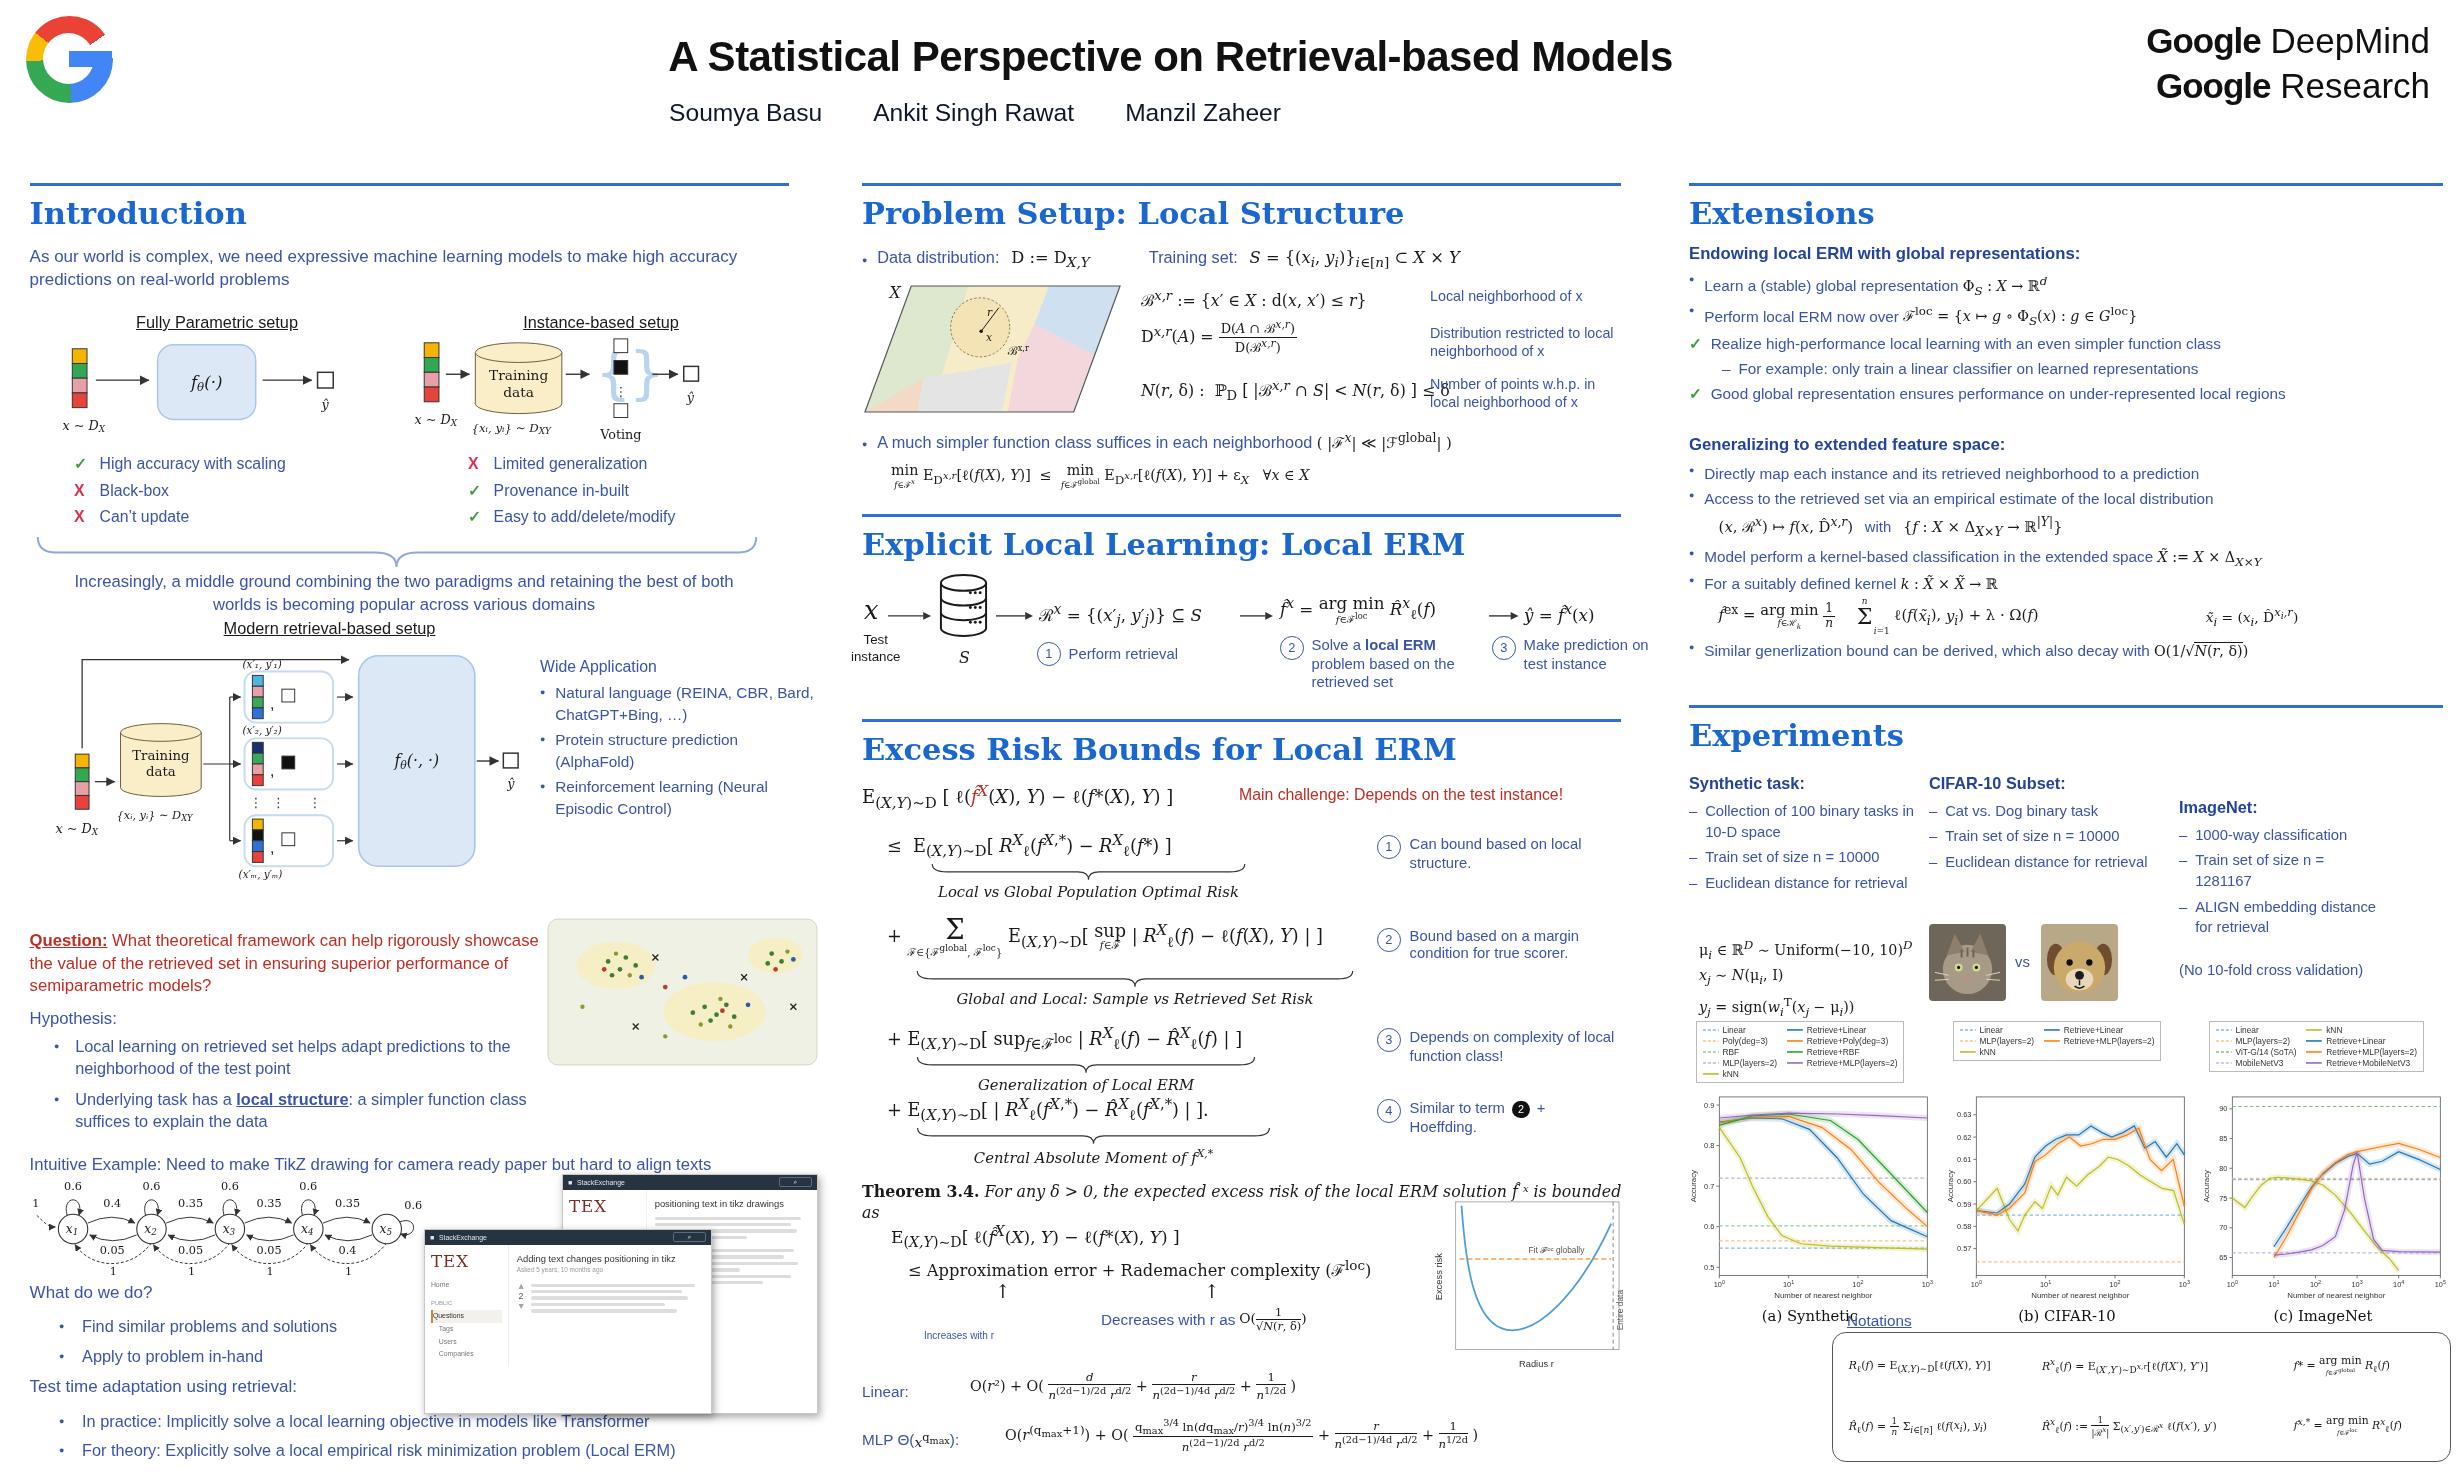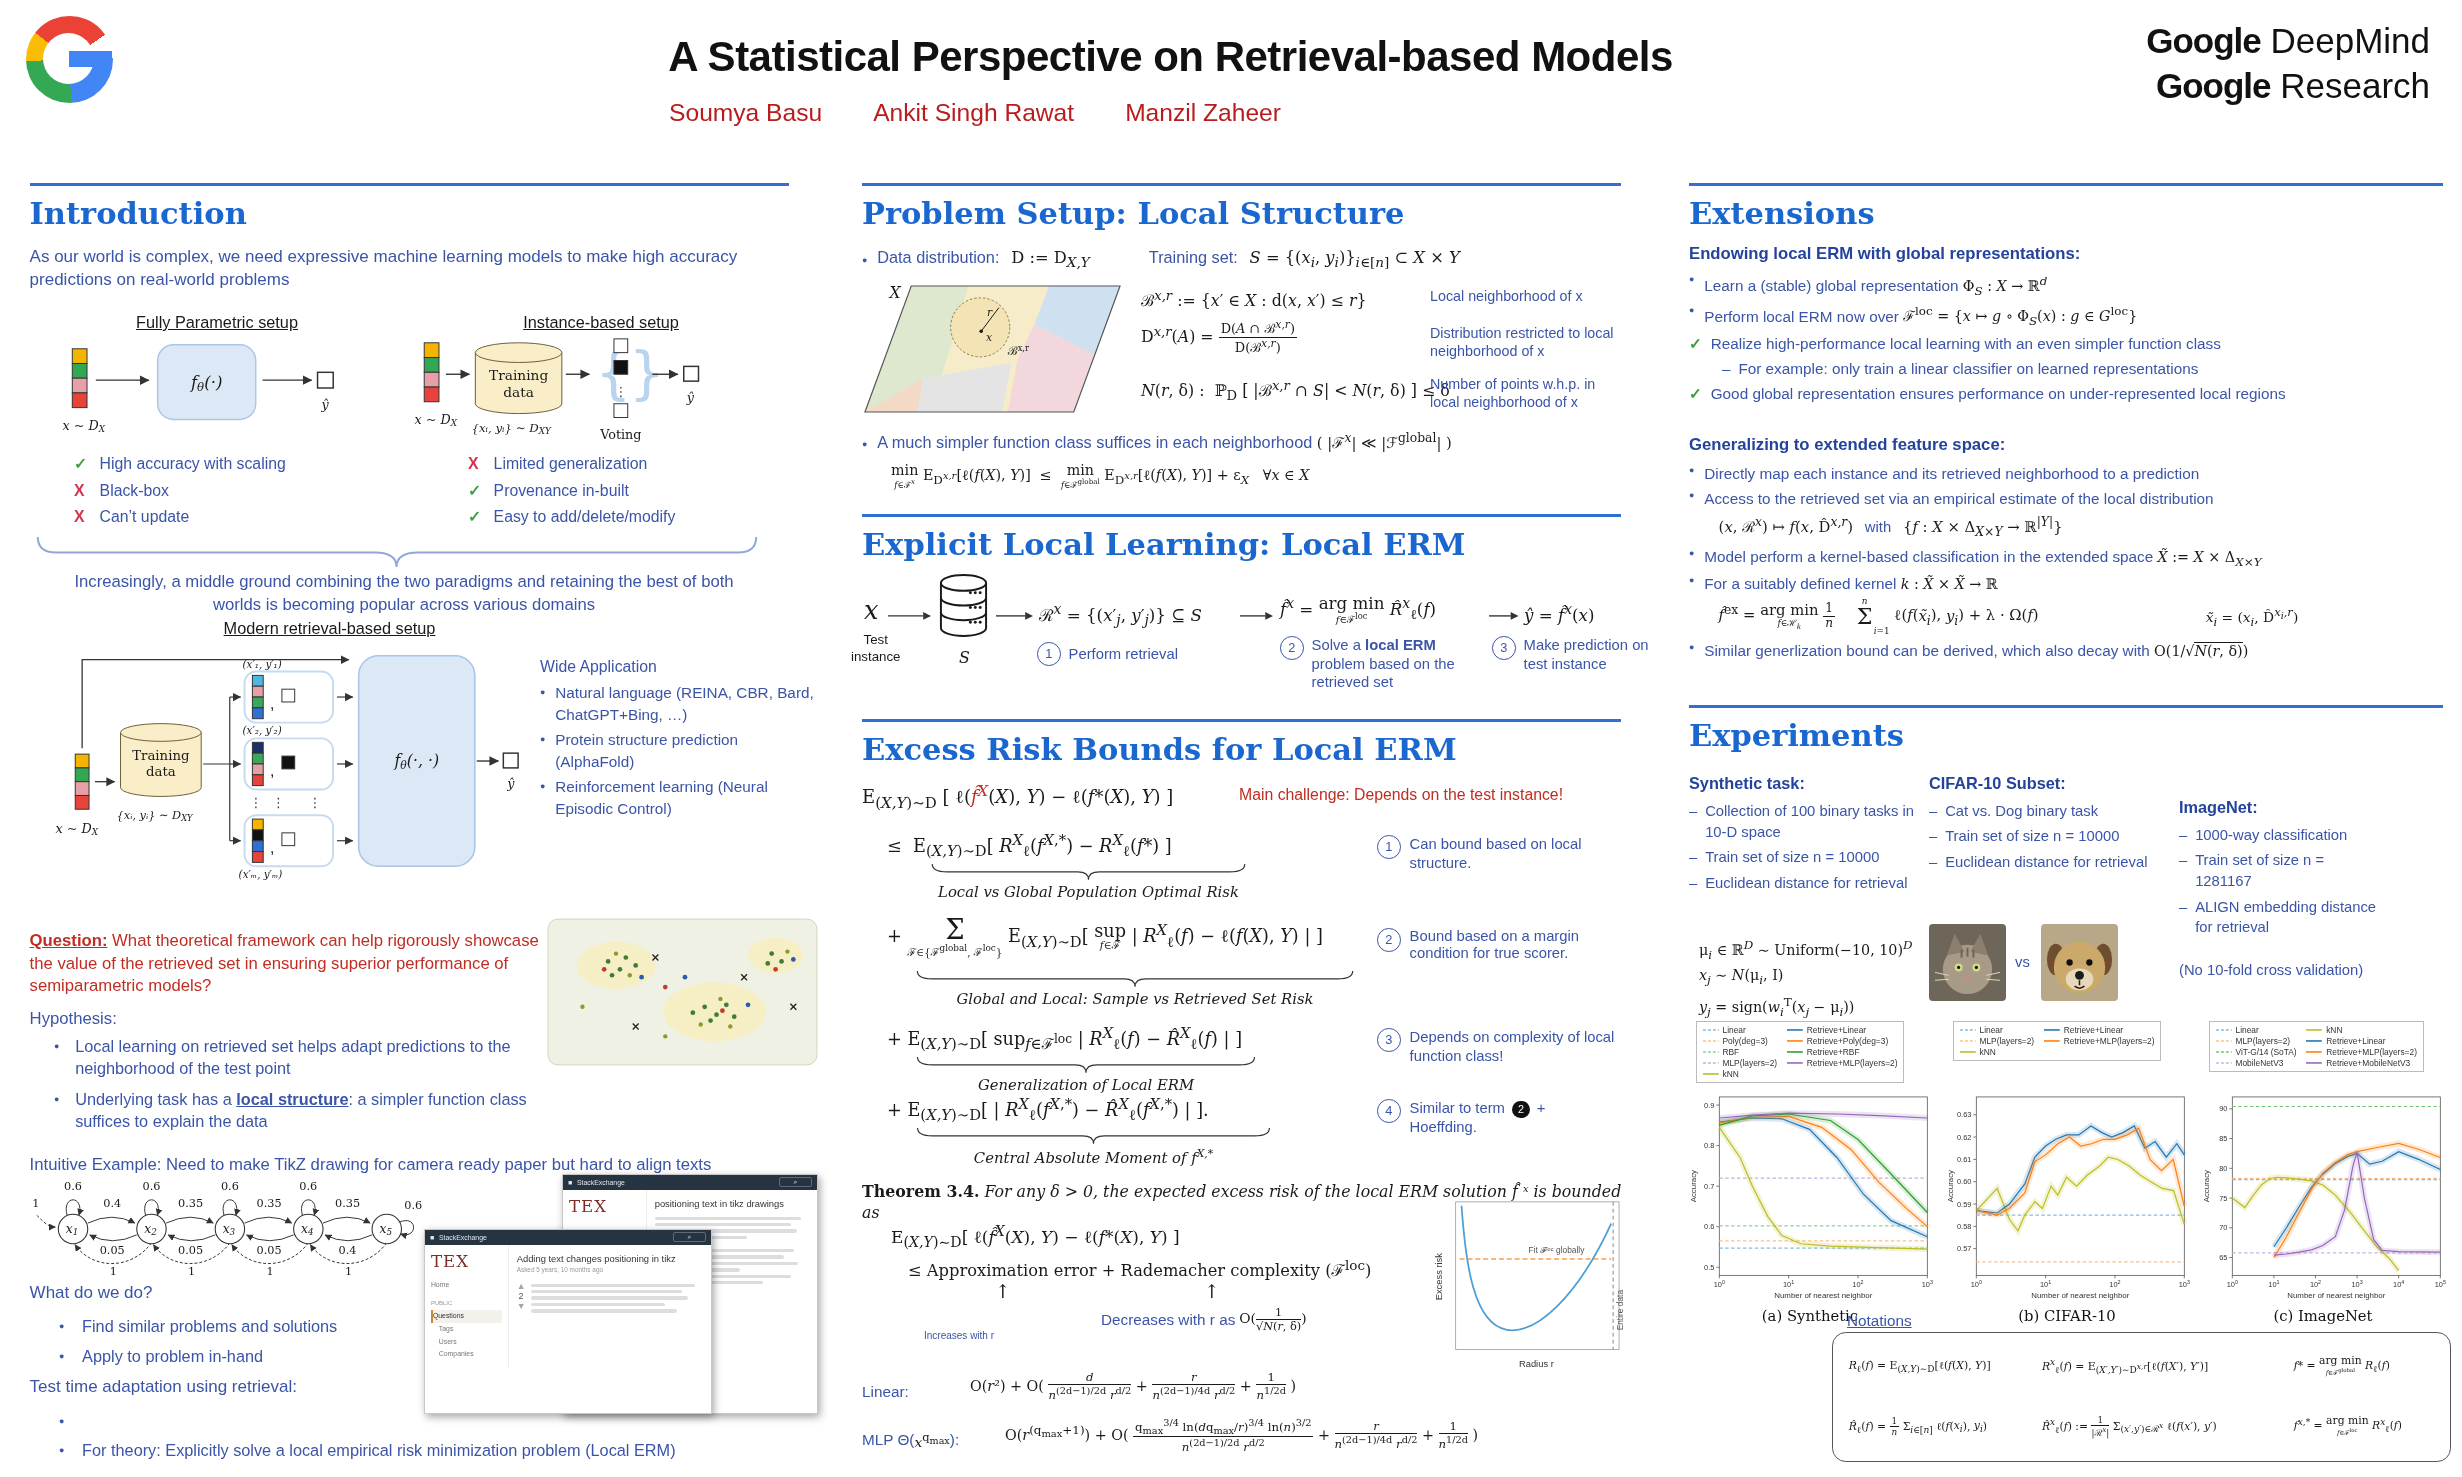--- a/index.html
+++ b/index.html
@@ -66,21 +66,21 @@
         </marker>
 </defs>
     </svg>
 
 <div class="abs" style="left:25.6px;top:15.8px;width:87px;height:87px;">
   <div style="width:87px;height:87px;border-radius:50%;background:conic-gradient(#ea4335 0 55deg,#fff 55deg 88deg,#4285f4 88deg 178deg,#34a853 178deg 268deg,#fbbc05 268deg 308deg,#ea4335 308deg 360deg);"></div>
   <div style="position:absolute;left:17.7px;top:17.7px;width:51px;height:51px;background:#fff;border-radius:50%;"></div>
   <div style="position:absolute;left:43px;top:35px;width:43px;height:16.7px;background:#4285f4;"></div>
 </div>
 <div class="abs" style="left:296px;top:33px;width:1749px;text-align:center;font-size:42px;font-weight:bold;color:#111;letter-spacing:-0.5px;">A Statistical Perspective on Retrieval-based Models</div>
-<div class="abs" style="left:630px;top:99px;width:690px;display:flex;justify-content:center;gap:51px;font-size:24.6px;color:#b91c1c;">
+<div class="abs" style="left:630px;top:99px;width:690px;display:flex;justify-content:center;gap:51px;font-size:24.6px;color:#0f172a;">
   <span>Soumya Basu</span>
   <span>Ankit Singh Rawat</span>
   <span>Manzil Zaheer</span>
 </div>
 <div class="abs" style="right:33px;top:17.7px;text-align:right;color:#111;font-size:35px;line-height:45px;">
   <div><b style="letter-spacing:-1px">Google</b> <span style="font-weight:500">DeepMind</span></div>
   <div><b style="letter-spacing:-1px">Google</b> <span style="font-weight:500">Research</span></div>
 </div>
 
 <div class="rule" style="left:29.6px;top:183px;width:759px;"></div>
@@ -466,20 +466,21 @@
       </div>
   <div class="urow">
         <span class="blt" style="margin-right:17.7px;">●</span>
         <span>Apply to problem in-hand</span>
       </div>
 </div>
 <div class="abs" style="left:29.6px;top:1377px;font-size:17px;">Test time adaptation using retrieval:</div>
 <div class="abs" style="left:59px;top:1407px;width:749px;font-size:16.3px;line-height:28.6px;">
   <div class="urow">
         <span class="blt" style="margin-right:17.7px;">●</span>
+        <span>In practice: Implicitly solve a local learning objective in models like Transformer</span>
       </div>
   <div class="urow">
         <span class="blt" style="margin-right:17.7px;">●</span>
         <span>For theory: Explicitly solve a local empirical risk minimization problem (Local ERM)</span>
       </div>
 </div>
 
 <div class="rule" style="left:862px;top:183px;width:759px;"></div>
 <div class="shead" style="left:862px;top:195px;">Problem Setup: Local Structure</div>
 

